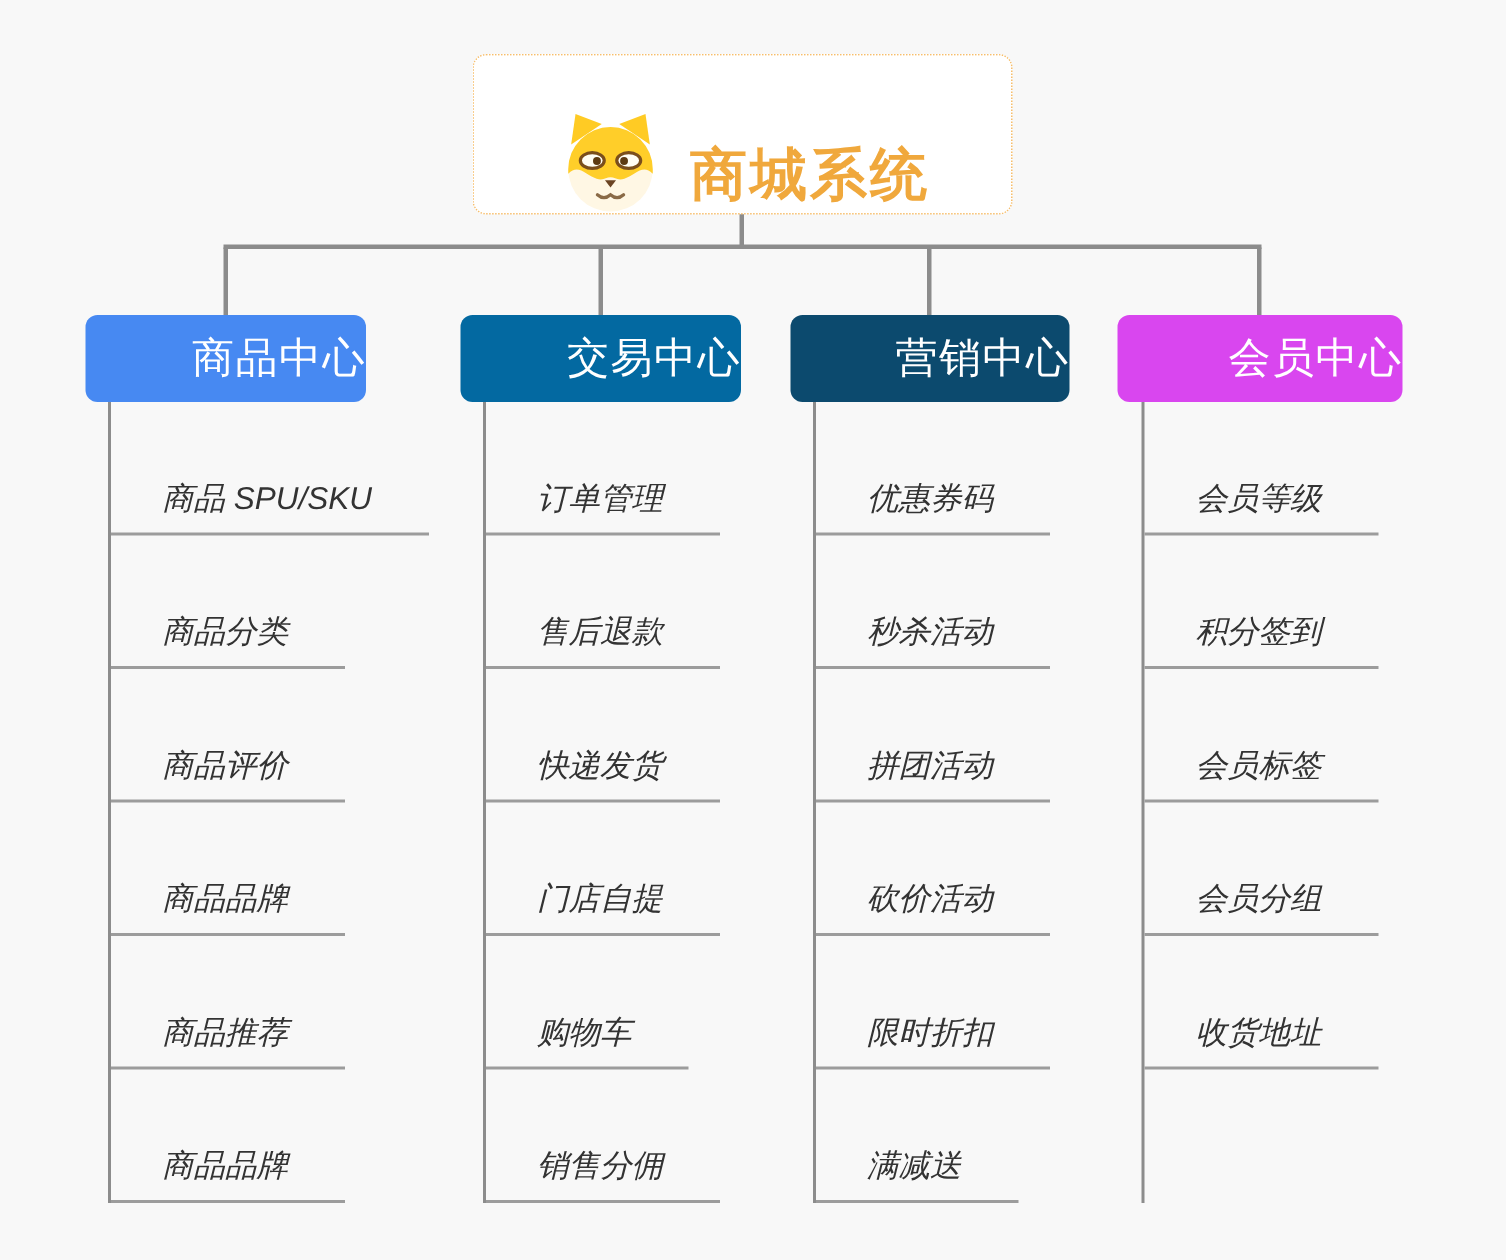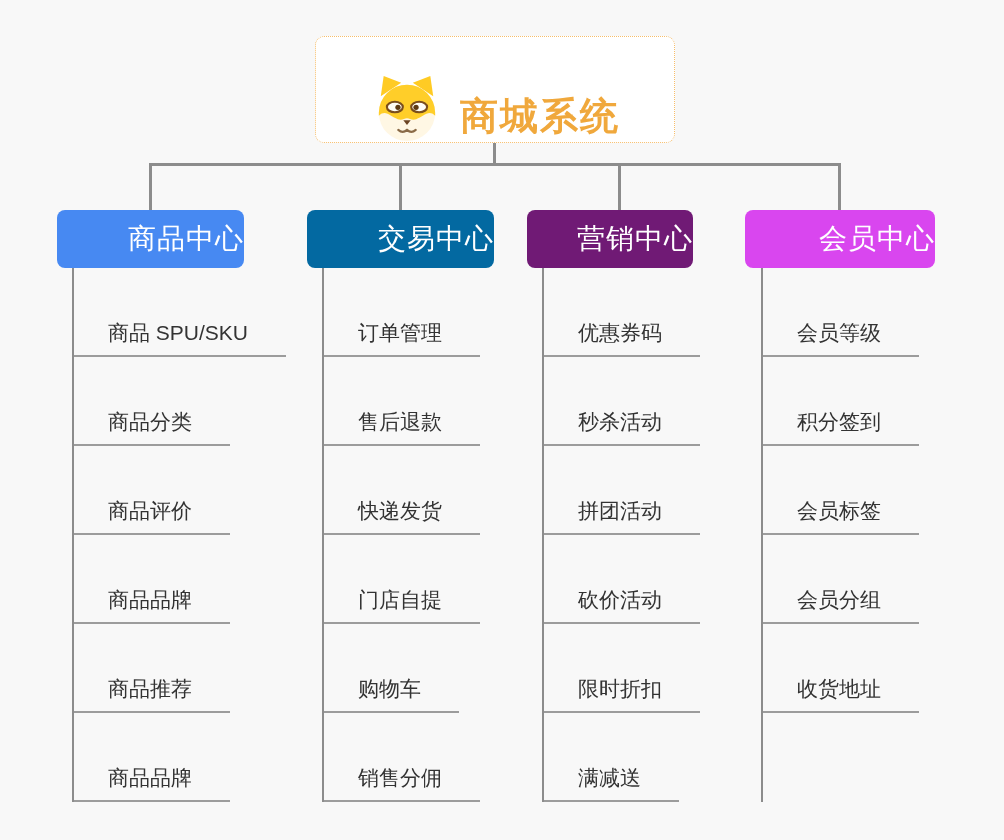--- a/index.html
+++ b/index.html
@@ -33,20 +33,21 @@
     position:absolute;top:210px;width:187px;height:58px;
     border-radius:8px;
     display:flex;align-items:center;justify-content:flex-end;
     color:#ffffff;font-size:28px;letter-spacing:1px;
   }
 
   
   .leaf-col{
     position:absolute;top:268px;height:534px;
     border-left:2px solid #8c8c8c;
+    font-style:italic;
   }
   .leaf{
     height:89px;
     display:flex;align-items:flex-end;
   }
   .leaf-label{
     display:inline-block;white-space:nowrap;
     padding:0 38px 9px 34px;
     border-bottom:2px solid #9c9c9c;
     font-size:21px;color:#333333;line-height:1.25;
@@ -81,21 +82,21 @@
     </span>
     <span class="root-title">商城系统</span>
   </div>
 
   <div class="branch-node" style="left: 57px; background: rgb(71, 137, 242);">
     <span>商品中心</span>
   </div>
   <div class="branch-node" style="left: 307px; background: #0369a1;">
     <span>交易中心</span>
   </div>
-  <div class="branch-node" style="left: 527px; width: 166px; background: #701a75;">
+  <div class="branch-node" style="left: 527px; width: 186px; background: #0c4a6e;">
     <span>营销中心</span>
   </div>
   <div class="branch-node" style="left: 745px; width: 190px; background: #d946ef;">
     <span>会员中心</span>
   </div>
 
   <div class="leaf-col" style="left:72px">
     <div class="leaf">
         <span class="leaf-label">商品 SPU/SKU</span>
       </div>

